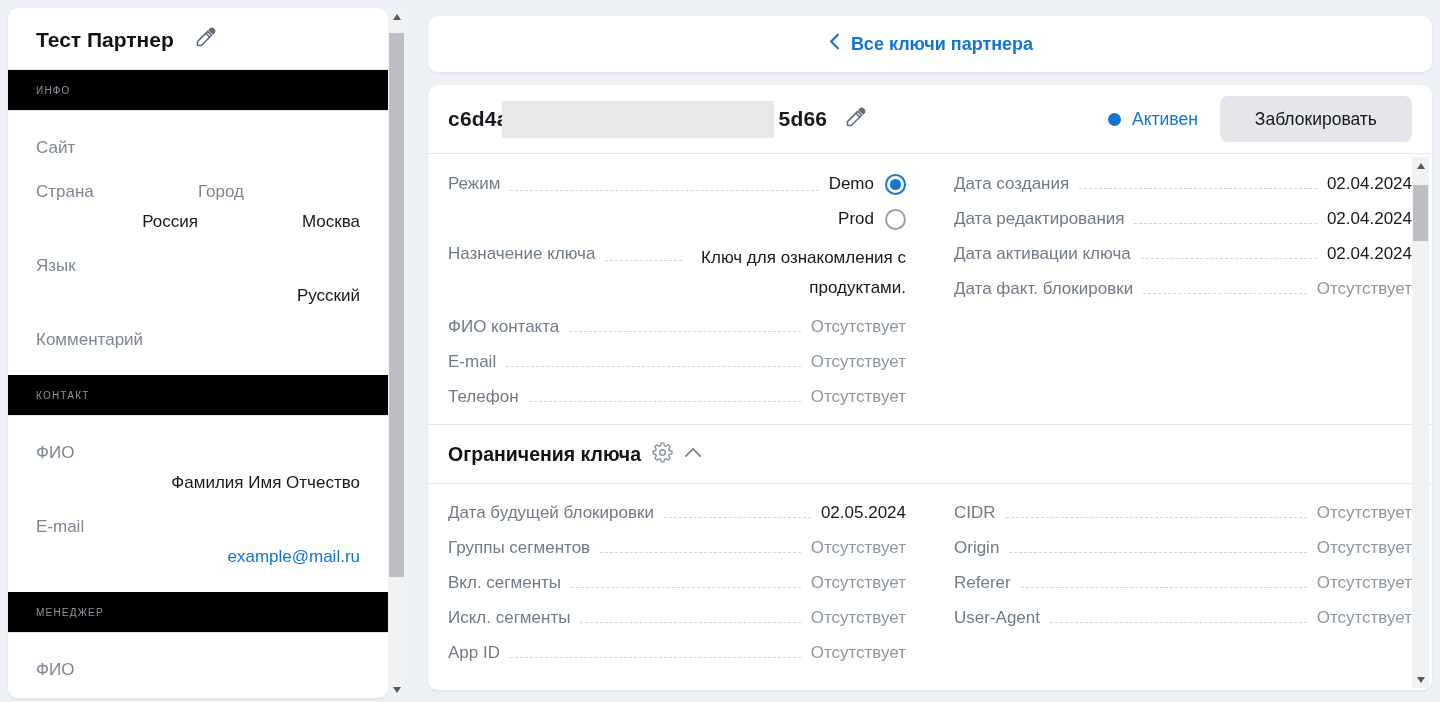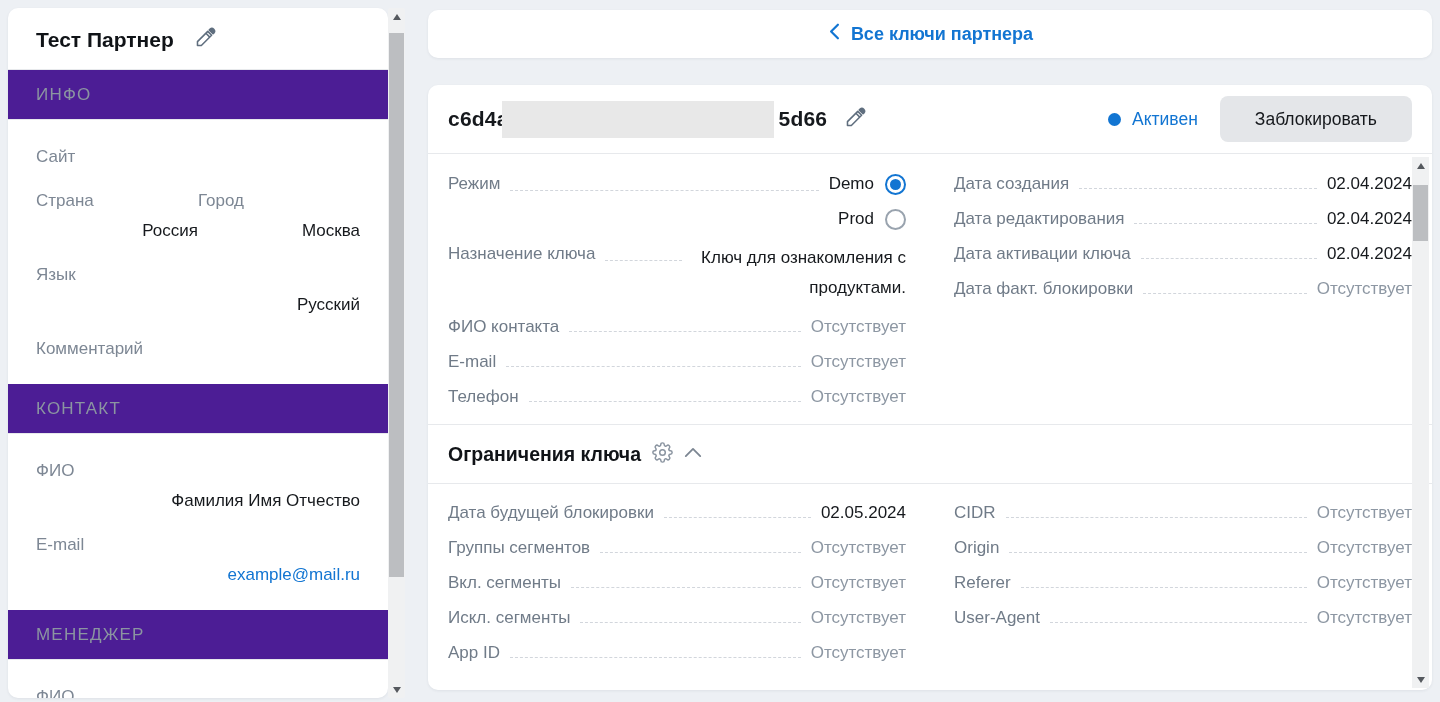--- a/index.html
+++ b/index.html
@@ -11,21 +11,21 @@
     font-size:17px;
     position:relative;
   }
   .card { background:#fff; border-radius:10px; box-shadow:0 1px 3px rgba(25,39,60,.07); position:absolute; }
 
   
   #sidebar { left:8px; top:8px; width:380px; height:690px; overflow:hidden; }
   .side-title { display:flex; align-items:flex-end; gap:20px; padding:19px 28px 17px; border-bottom:1px solid #e7e9ec; }
   .side-title h1 { font-size:21px; font-weight:700; color:#101317; }
   .icon-btn { background:none; border:none; cursor:pointer; display:flex; align-items:center; padding:0; }
-  .band { background:#4c1d95; border-bottom:1px solid #e7e9ec; padding:15px 28px 14px; font-size:17px; letter-spacing:1.2px; color:#8b95a1; }
+  .band { background:#000000; border-bottom:1px solid #e7e9ec; padding:15px 28px 14px; font-size:10px; letter-spacing:1.2px; color:#8b95a1; }
   .band + .fields { padding-top:26px; }
   .fields { padding:26px 28px 24px; }
   .field { margin-bottom:22px; }
   .field:last-child { margin-bottom:0; }
   .flabel { color:#7d8794; line-height:22px; }
   .fvalue { color:#16191d; line-height:22px; margin-top:8px;text-align:right; }
   .fvalue.link { color:#1275d2; cursor:pointer; }
   .two-col { display:flex; }
   .two-col .fcol { width:180px; }
 
@@ -36,21 +36,21 @@
   .scroll-btn.down { bottom:0; }
   .tri-up { width:0; height:0; border-left:4.5px solid transparent; border-right:4.5px solid transparent; border-bottom:6px solid #55595e; }
   .tri-down { width:0; height:0; border-left:4.5px solid transparent; border-right:4.5px solid transparent; border-top:6px solid #55595e; }
   .thumb { position:absolute; left:1px; width:15px; background:#bcbec1; }
   #side-scroll { left:388px; top:8px; height:690px; border-radius:2px; }
   #side-scroll .thumb { top:25px; height:544px; }
   #main-scroll { right:3px; top:72px; height:531px; }
   #main-scroll .thumb { top:28px; height:56px; }
 
   
-  #topbar { left:428px; top:10px; width:1004px; height:48px; display:flex; align-items:center; justify-content:center; }
+  #topbar { left:428px; top:16px; width:1004px; height:56px; display:flex; align-items:center; justify-content:center; }
   .back-link { display:flex; align-items:center; gap:9px; color:#1275d2; font-weight:700; font-size:18px; cursor:pointer; background:none; border:none; font-family:inherit; }
 
   
   #main { left:428px; top:85px; width:1004px; height:605px; }
   .key-header { height:69px; display:flex; align-items:center; padding:0 20px; border-bottom:1px solid #e7e9ec; }
   .key-title { display:flex; align-items:center; font-size:21px; font-weight:700; letter-spacing:.2px; }
   .redacted { display:inline-block; width:272px; height:37px; background:#e8e8e8; margin:0 5px 0 -7px; }
   .key-title .icon-btn { margin-left:17px; }
   .key-header .right { margin-left:auto; display:flex; align-items:center; }
   .status { display:flex; align-items:center; gap:11px; color:#1275d2; font-size:17.5px; }

